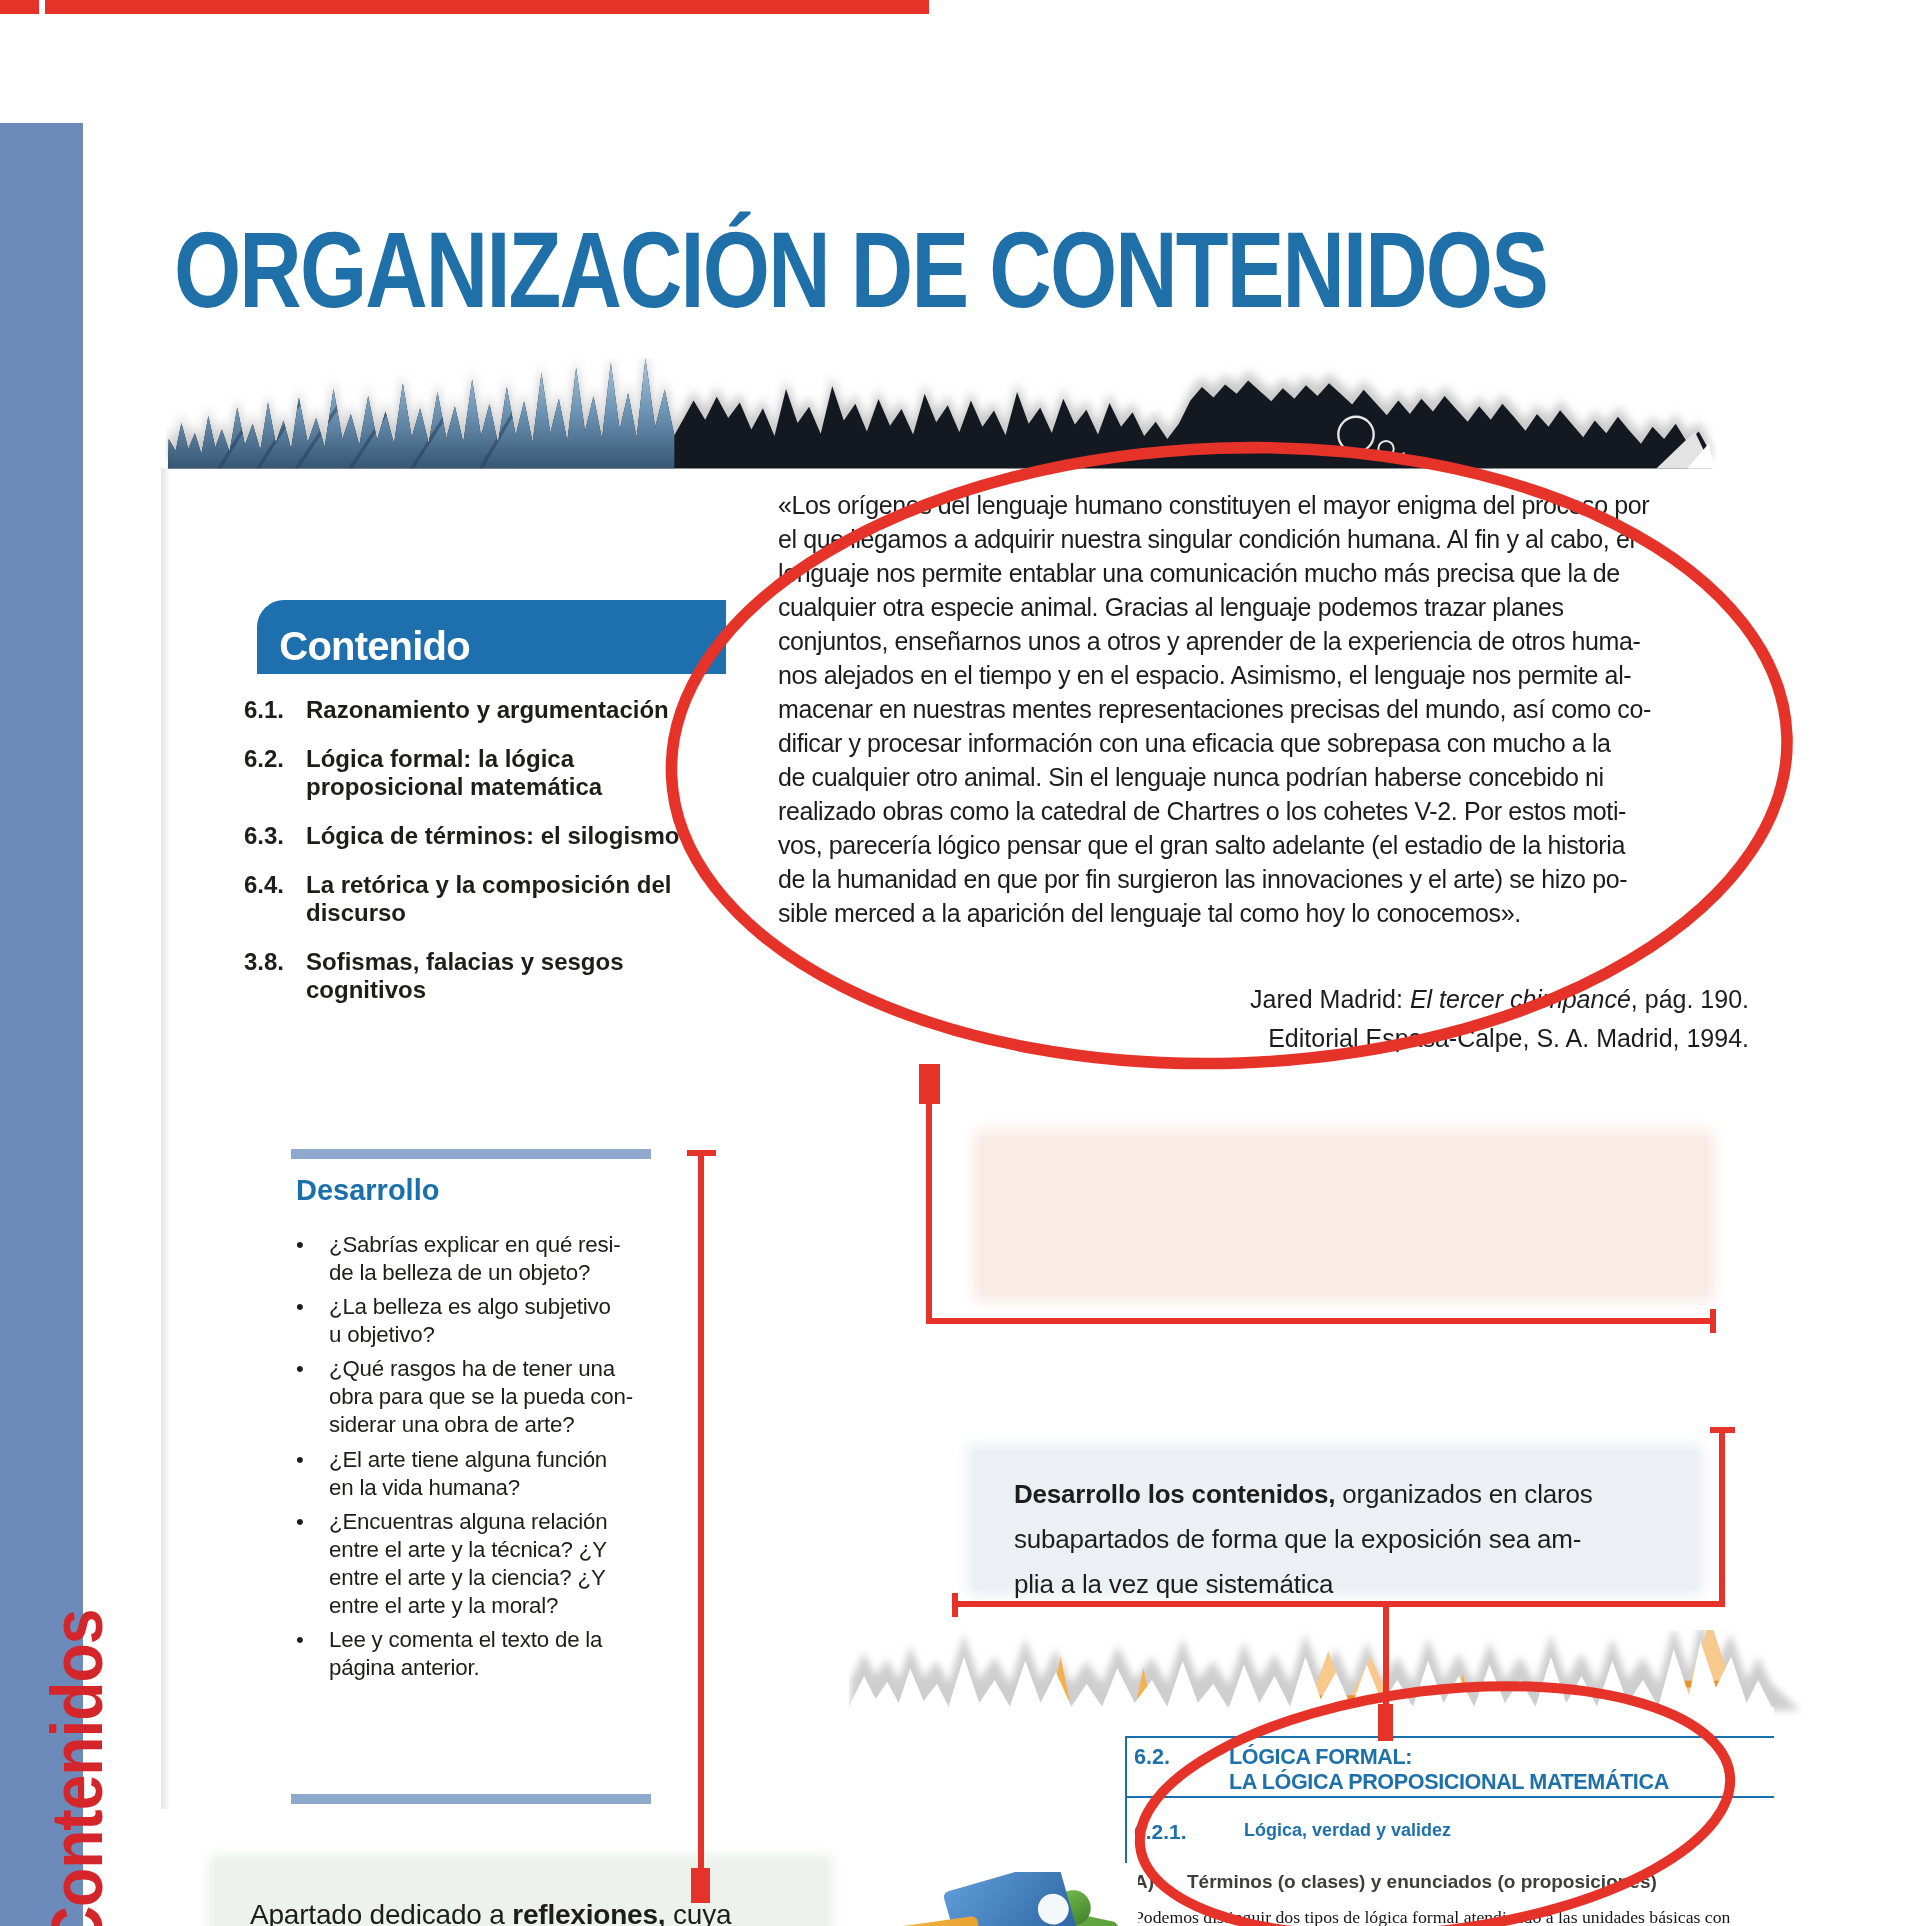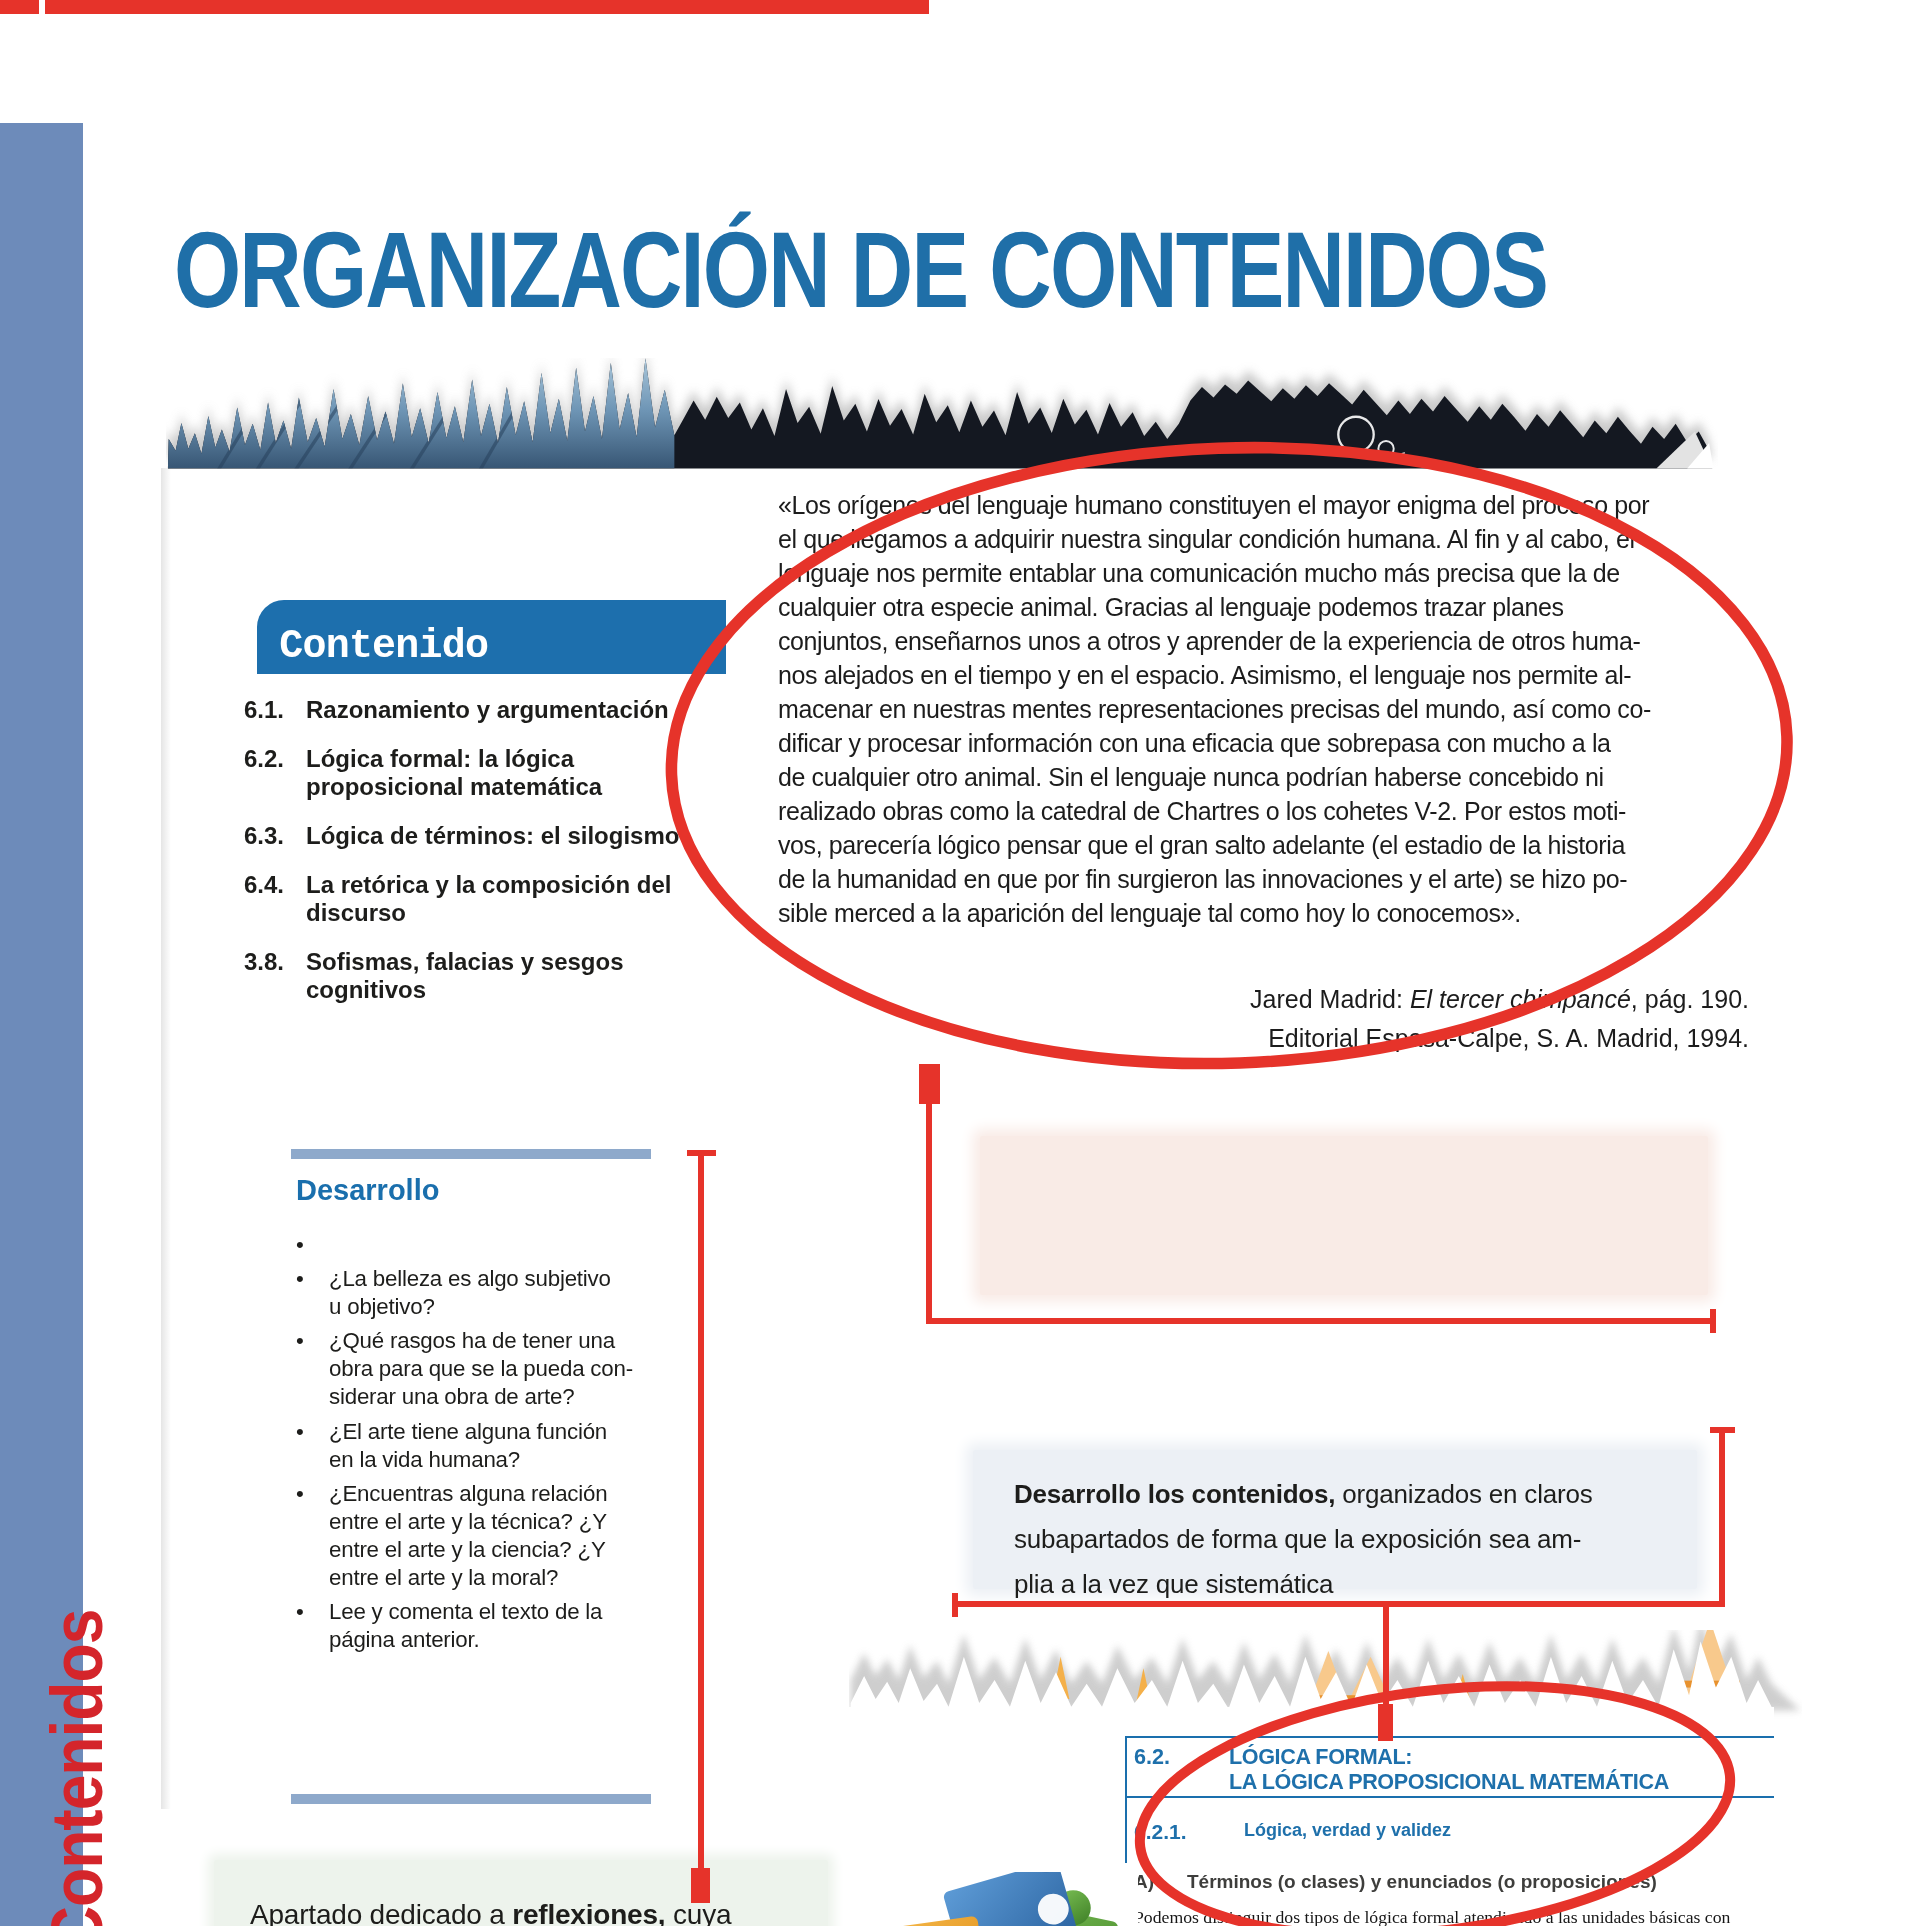--- a/index.html
+++ b/index.html
@@ -16,21 +16,21 @@
             font-size:73px;font-weight:bold;letter-spacing:-1.2px;color:#d4252b;white-space:nowrap;}
 
   .title{left:174px;top:207px;font-size:108px;font-weight:bold;color:#1f6fa8;
          letter-spacing:-2.3px;transform:scaleX(0.80);transform-origin:0 0;white-space:nowrap;}
 
   .page-shadow{left:161px;top:468px;width:10px;height:1341px;
                background:linear-gradient(to right,rgba(0,0,0,.10),rgba(0,0,0,0));}
 
   
   .toc-head{left:257px;top:600px;width:469px;height:74px;background:#1d6fad;border-radius:27px 0 0 0;}
-  .toc-head span{position:absolute;left:22.3px;bottom:5.4px;color:#fff;font-weight:bold;font-size:40px;letter-spacing:-0.8px;font-family:Liberation Mono, monospace;}
+  .toc-head span{position:absolute;left:22.3px;bottom:5.4px;color:#fff;font-weight:bold;font-size:40px;letter-spacing:-0.8px;}
   .toc{left:244px;top:696px;width:485px;font-size:24px;font-weight:bold;line-height:28px;color:#1d1d1b;}
   .toc-item{display:flex;margin-bottom:21px;}
   .toc-num{flex:0 0 62px;}
 
   
   .quote{left:778px;top:488px;width:975px;font-size:25px;line-height:34px;letter-spacing:-0.4px;color:#1c1c1c;}
   .attleast{left:963px;top:980px;width:786px;text-align:right;font-size:25px;line-height:39px;color:#1c1c1c;}
 
   
   .rx-bar{left:291px;width:360px;height:10px;background:#8ea9cb;}
@@ -160,20 +160,22 @@
   <div class="abs attleast attribution" style="left:963px;top:980px;width:786px;text-align:right;font-size:25px;line-height:39px;">
     <div><span>Jared Madrid: </span><i>El tercer chimpancé</i><span>, pág. 190.</span></div>
     <div>Editorial Espasa-Calpe, S. A. Madrid, 1994.</div>
   </div>
 
   <div class="abs rx-bar" style="top:1149px;"></div>
   <div class="abs rx-title">Desarrollo</div>
   <div class="abs rx-list">
     <div class="rx-item">
       <span class="rx-dot">•</span>
+      <span class="pl">¿Sabrías explicar en qué resi-
+de la belleza de un objeto?</span>
       </div>
     <div class="rx-item">
       <span class="rx-dot">•</span>
       <span class="pl">¿La belleza es algo subjetivo
 u objetivo?</span>
       </div>
     <div class="rx-item">
       <span class="rx-dot">•</span>
       <span class="pl">¿Qué rasgos ha de tener una
 obra para que se la pueda con-

